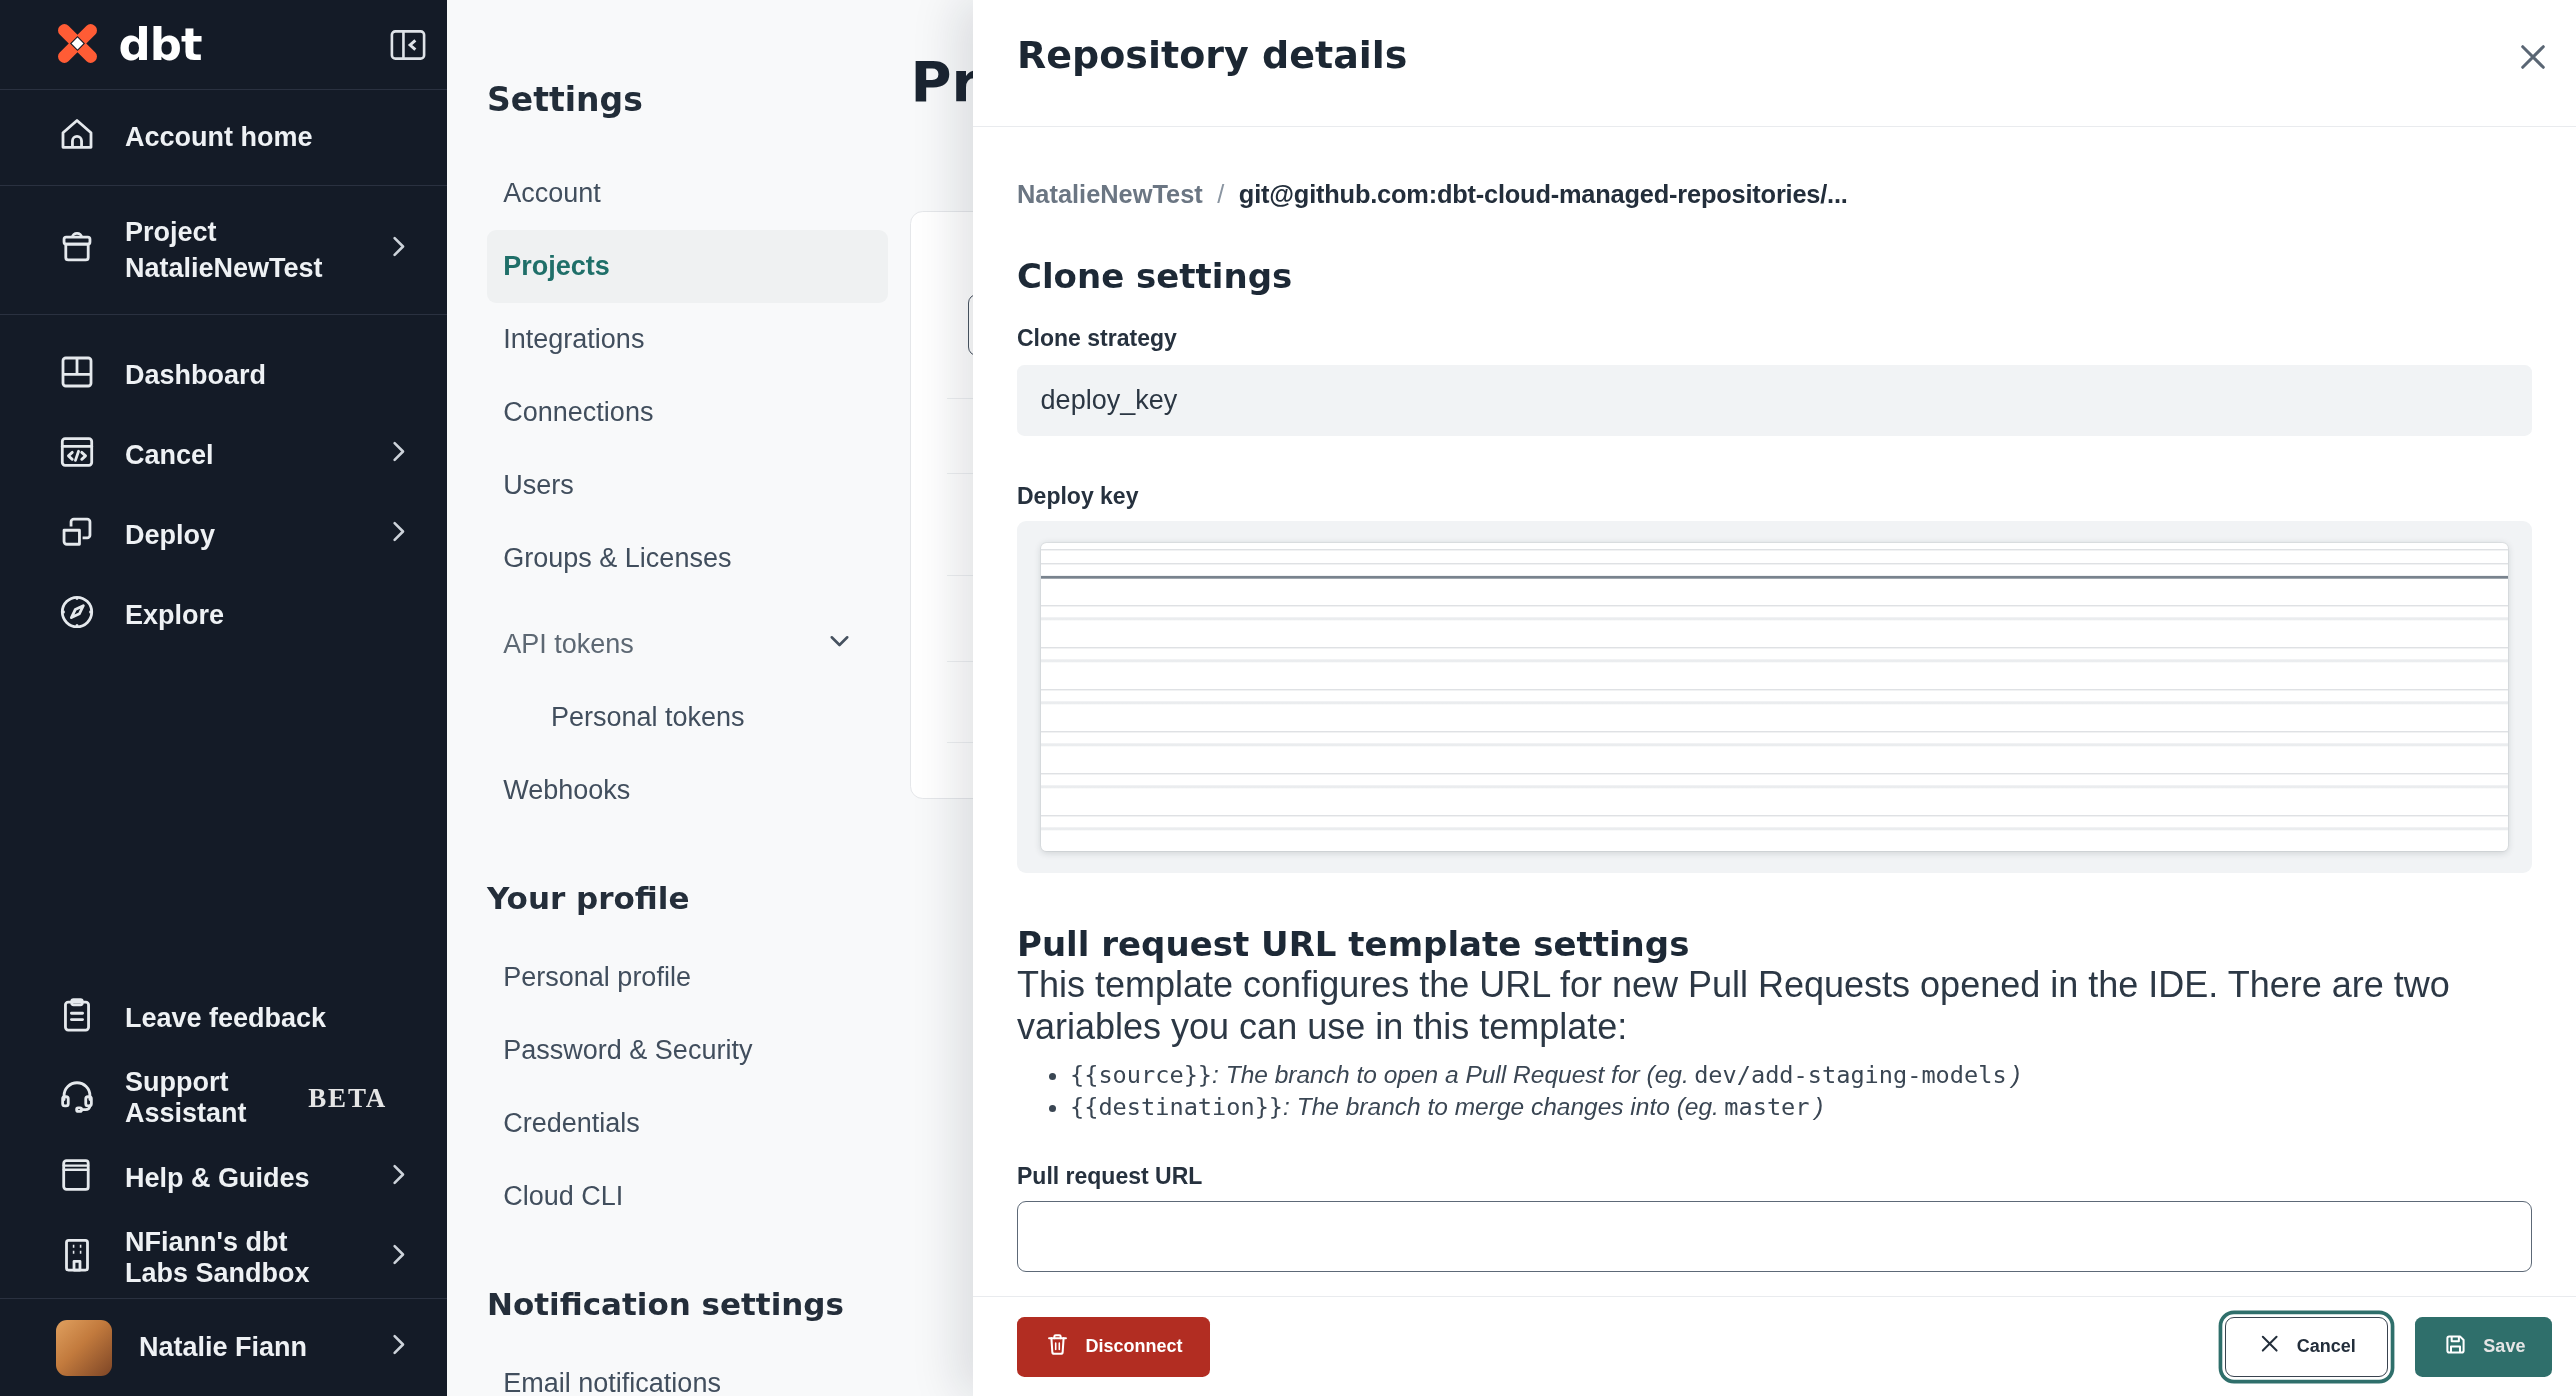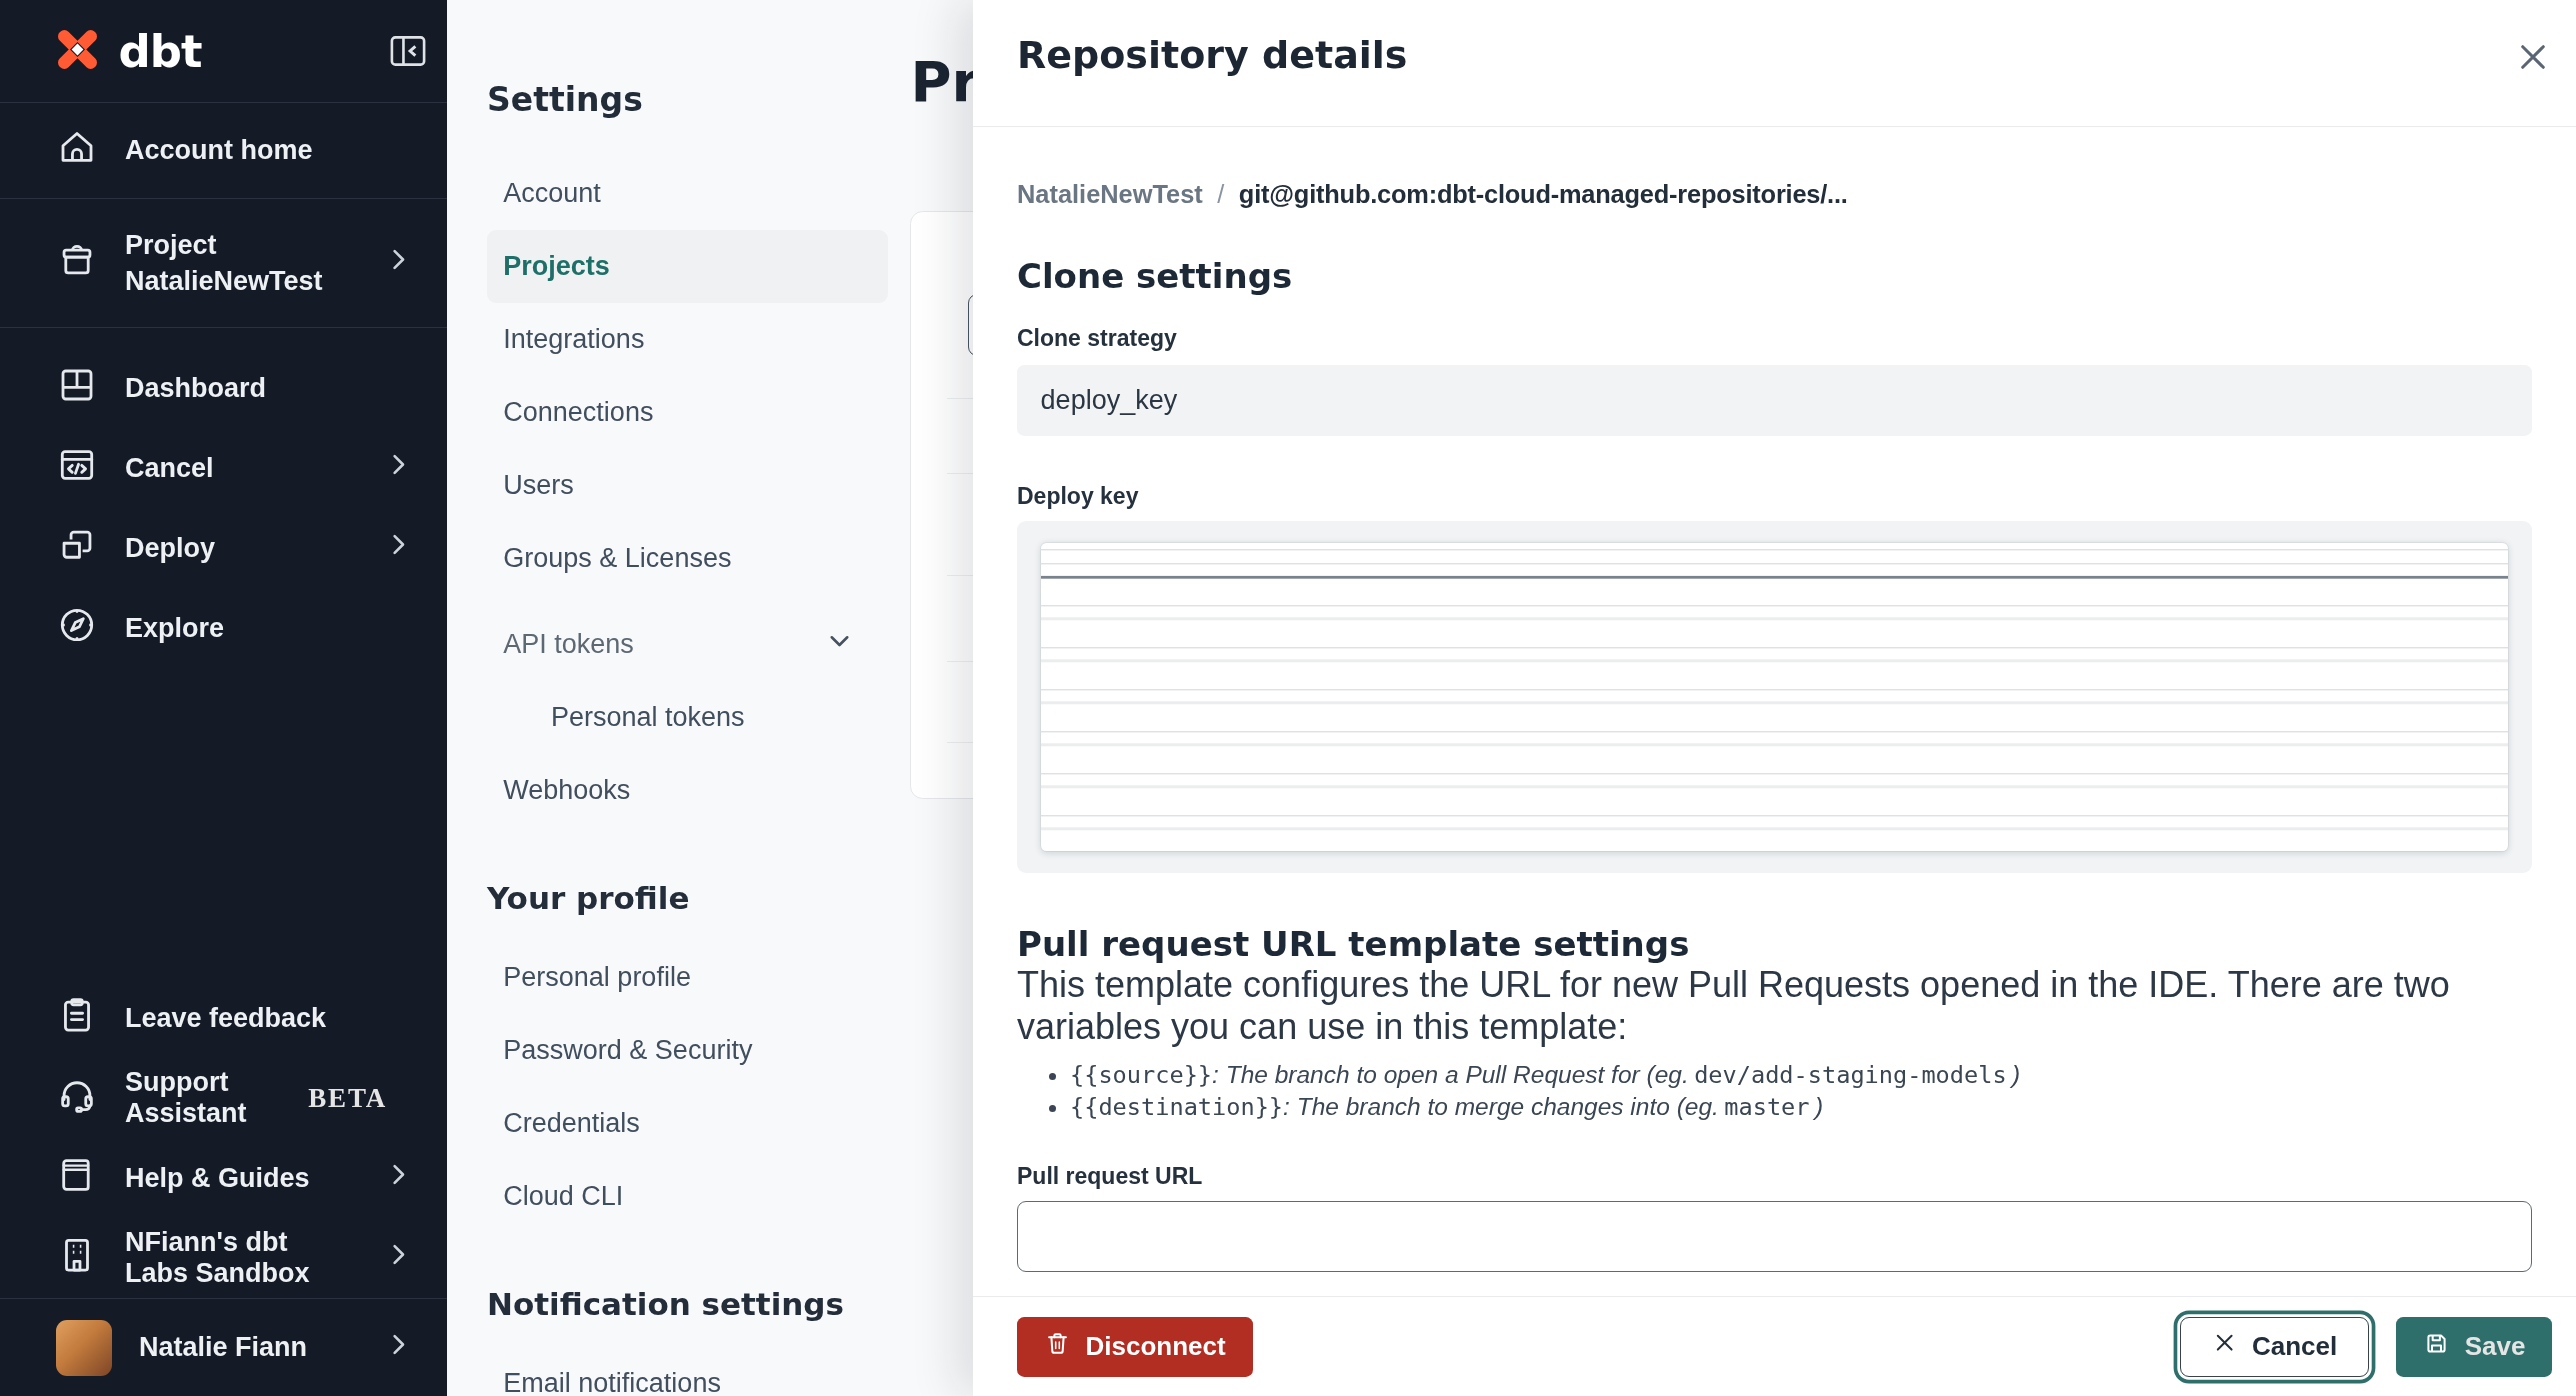--- a/index.html
+++ b/index.html
@@ -3,21 +3,21 @@
 <meta charset="utf-8">
 <style>
   * { margin:0; padding:0; box-sizing:border-box; }
   html,body { width:2576px; height:1396px; overflow:hidden; background:#f8f9fa;
               font-family:"Liberation Sans", sans-serif; }
   .app { position:relative; width:2576px; height:1396px; display:flex; }
 
   
   .sidebar { width:447px; height:100%; background:#141b27; color:#eef1f4;
              display:flex; flex-direction:column; flex:none; }
-  .sb-top { height:103px; display:flex; align-items:center; justify-content:space-between;
+  .sb-top { height:90px; display:flex; align-items:center; justify-content:space-between;
             padding:0 18px 0 51px; border-bottom:0.9px solid #2a3140; flex:none; }
   .brand { display:flex; align-items:center; gap:14.5px; }
   .brand-name { font-family:"DejaVu Sans", sans-serif; font-size:45px; font-weight:800; color:#ffffff; letter-spacing:-0.9px; }
   .icon-btn { background:none; border:none; color:#dfe3e8; cursor:pointer; display:flex; align-items:center; }
   .sb-item { display:flex; align-items:center; gap:27px; padding:0 33px 0 56px;
              font-size:27px; font-weight:600; color:#eef1f4; cursor:pointer; flex:none; }
   .sb-item .grow { flex:1; }
   .sb-item svg { flex:none; }
   .row-account { height:96px; border-bottom:0.9px solid #2a3140; }
   .row-project { height:129px; border-bottom:0.9px solid #2a3140; }
@@ -89,21 +89,21 @@
   .pr-bullets li { font-size:24.5px; line-height:32px; }
   .mono { font-family:"DejaVu Sans Mono", monospace; font-size:23.6px; }
   .ital { font-style:italic; }
   .ex { margin:0 5.4px; }
   .url-label { margin-top:40px; }
   .url-input { margin-top:11px; display:block; width:100%; height:71px; border:1.8px solid #5d6977;
                border-radius:9px; background:#fff; font-size:27px; padding:0 22px;
                font-family:"Liberation Sans", sans-serif; color:#2b3643; }
   .dr-footer { flex:none; height:100px; border-top:0.9px solid #e9ebee; display:flex; align-items:center;
                justify-content:space-between; padding:0 23.6px 0 44px; background:#fff; }
-  .btn { display:flex; align-items:center; gap:14.5px; height:60px; border-radius:7.3px; font-size:26px;
+  .btn { display:flex; align-items:center; gap:14.5px; height:60px; border-radius:7.3px; font-size:18px;
          font-weight:600; cursor:pointer; font-family:"Liberation Sans", sans-serif; }
   .btn-danger { background:#b22d22; border:none; color:#fff; padding:0 27px; }
   .btn-cancel { background:#fff; border:1.8px solid #39434f; color:#232e3b; padding:0 31px; border-radius:9px;
                 box-shadow:0 0 0 2.7px #ffffff, 0 0 0 6.4px #2f6f6b; }
   .btn-save { background:#2f6f6b; border:none; color:#e5e5e5; padding:0 27px; }
   .foot-right { display:flex; align-items:center; gap:27px; }
 </style>
 </head>
 <body>
 

